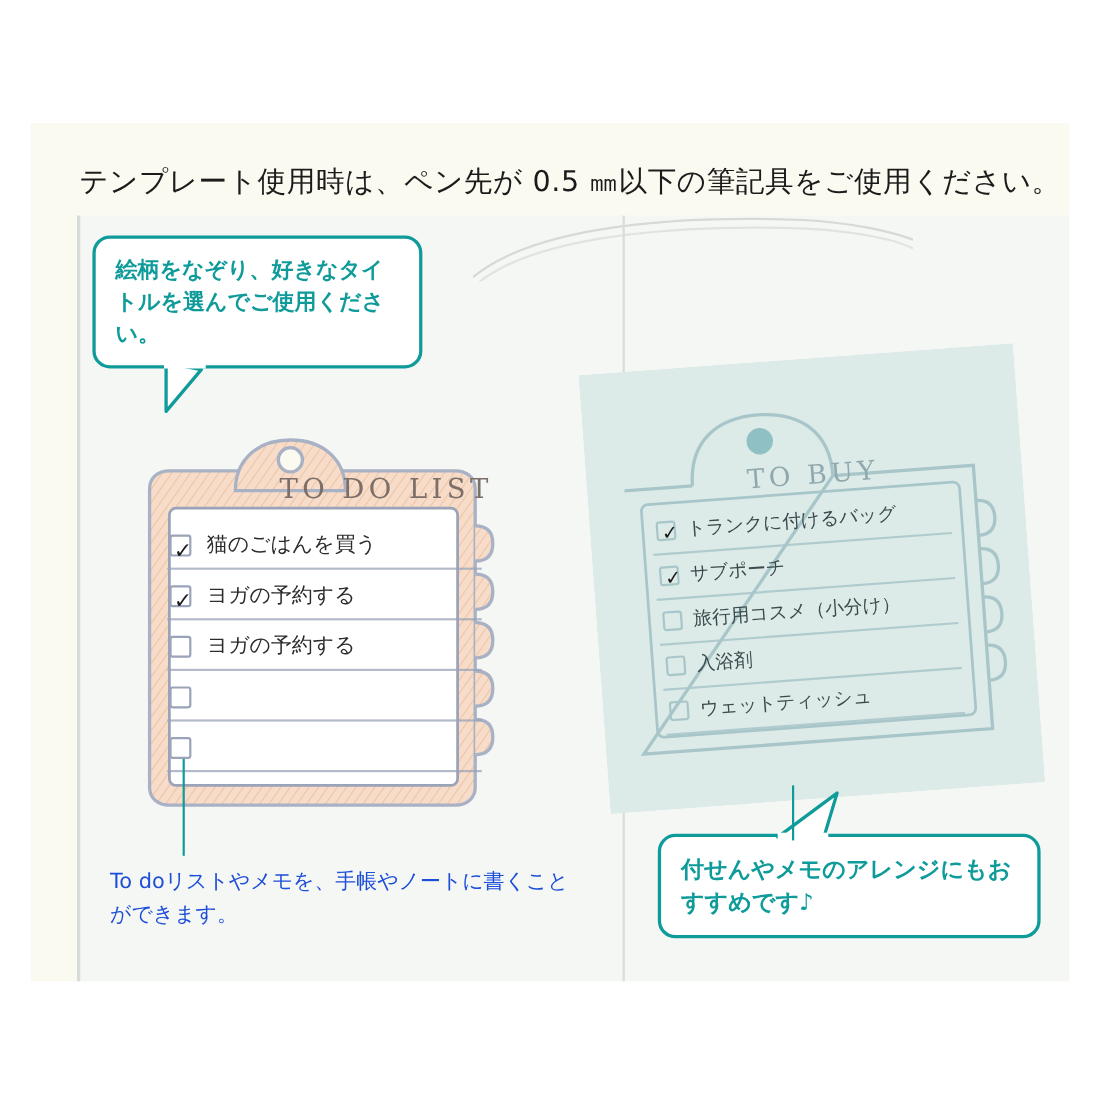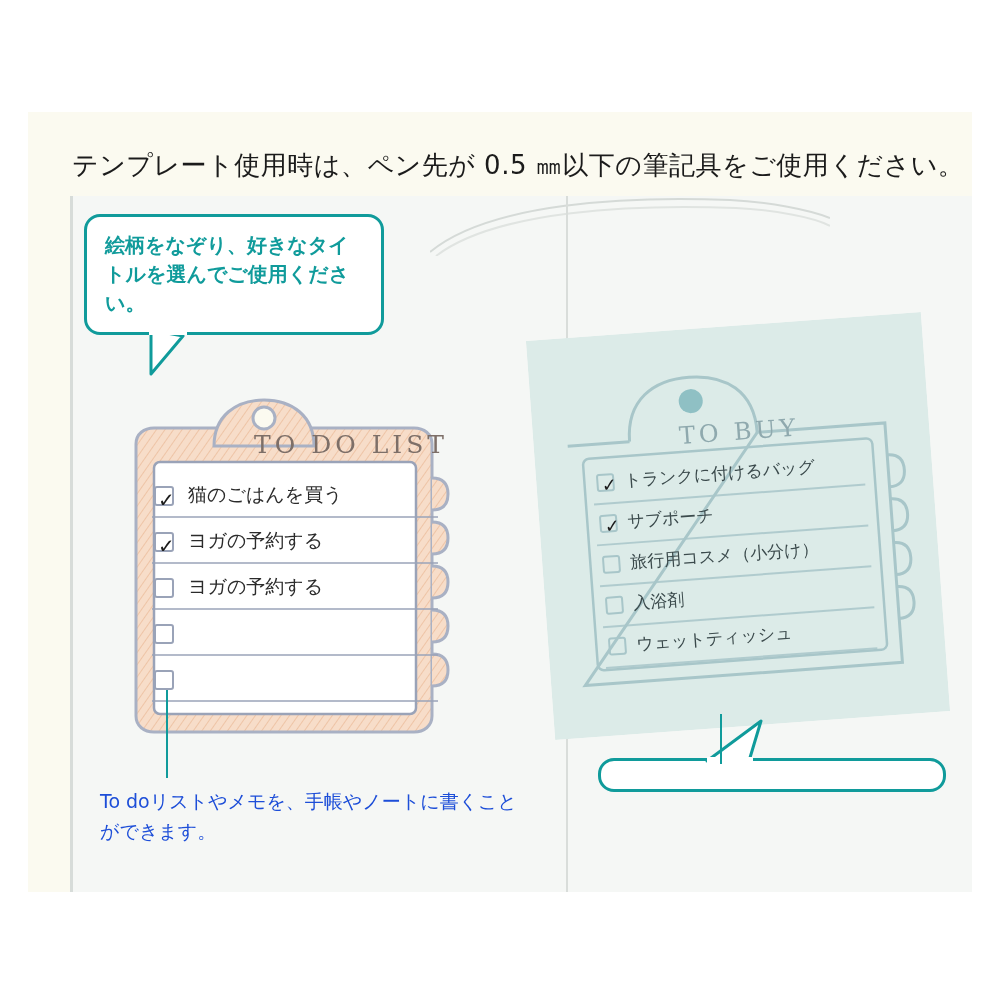--- a/index.html
+++ b/index.html
@@ -401,20 +401,21 @@
 
   <div class="bubble" id="bubble-top">
     <span>絵柄をなぞり、好きなタイトルを選んでご使用ください。</span>
     <svg class="tail" viewBox="0 0 46 46">
       <path d="M2,0 L2,44 L34,6 Z" fill="#ffffff" stroke="#109b9b" stroke-width="3" stroke-linejoin="round"></path>
       <rect x="0" y="0" width="38" height="5" fill="#ffffff"></rect>
     </svg>
   </div>
 
   <div class="bubble" id="bubble-bottom">
+    <span>付せんやメモのアレンジにもおすすめです♪</span>
     <svg class="tail-b" viewBox="0 0 60 44">
       <path d="M2,42 L56,2 L44,42 Z" fill="#ffffff" stroke="#109b9b" stroke-width="3" stroke-linejoin="round"></path>
       <rect x="2" y="38" width="46" height="6" fill="#ffffff"></rect>
     </svg>
   </div>
 
   <div class="caption-line-left"></div>
   <div class="caption" id="caption-left">To doリストやメモを、手帳やノートに書くことができます。</div>
   <div class="caption-line-right"></div>
 

